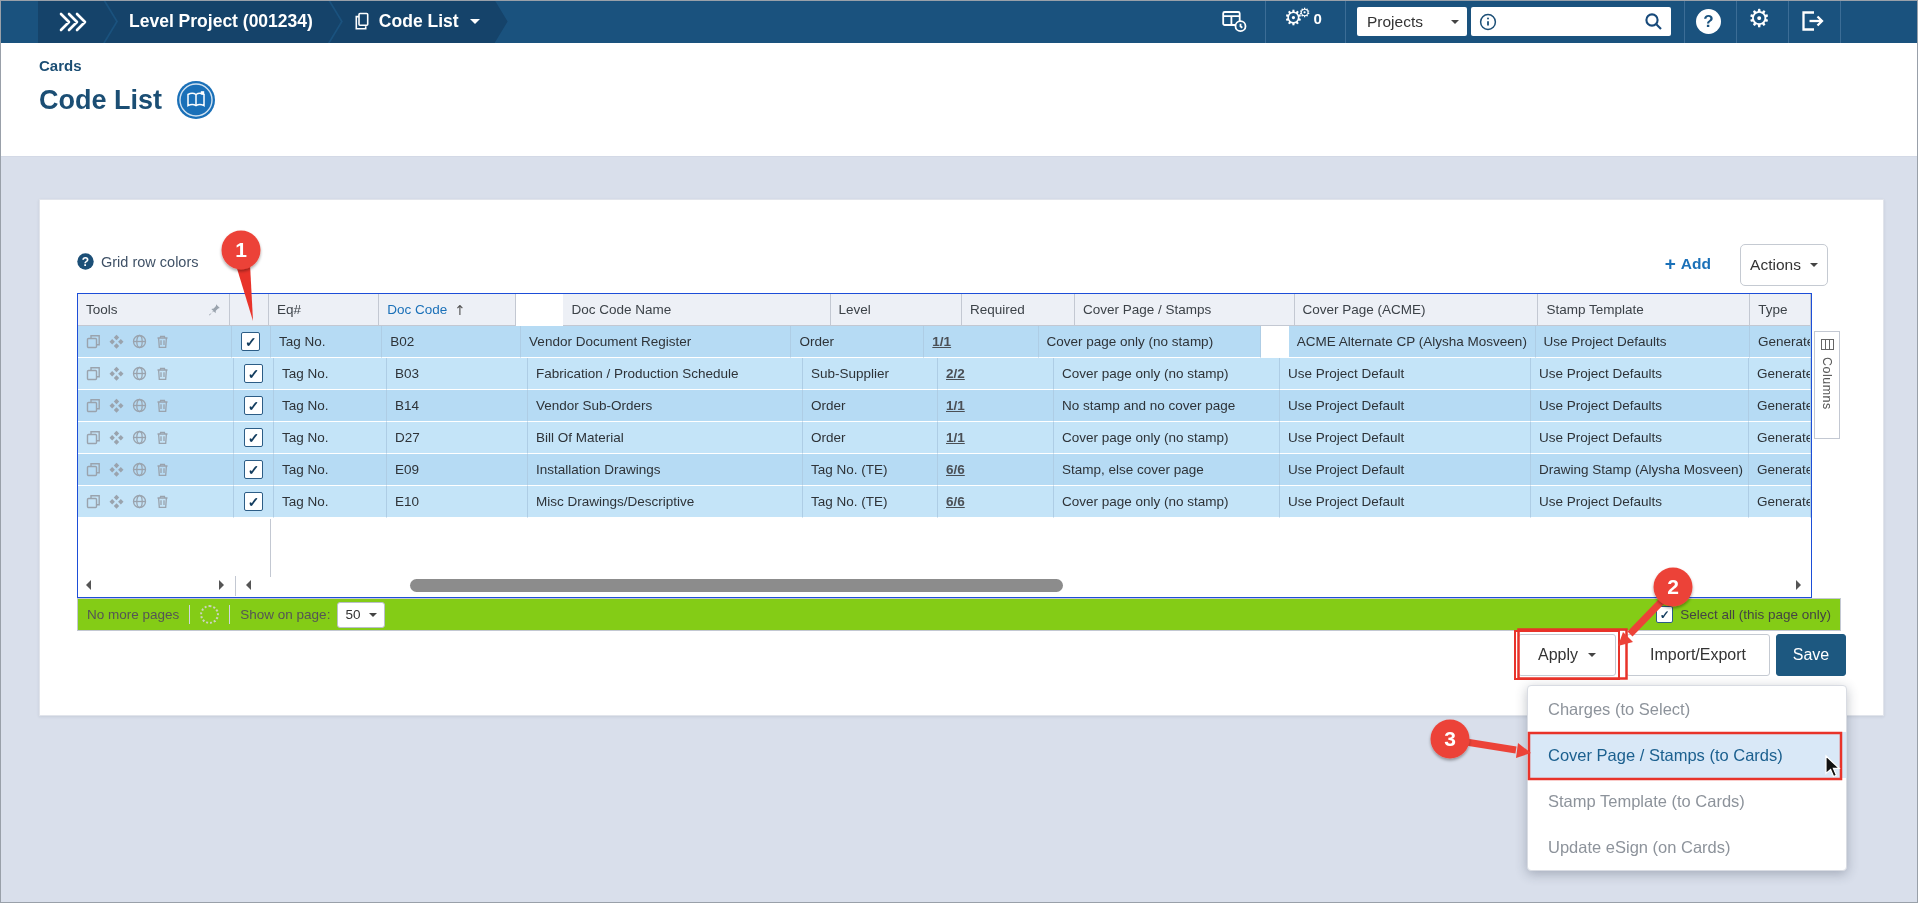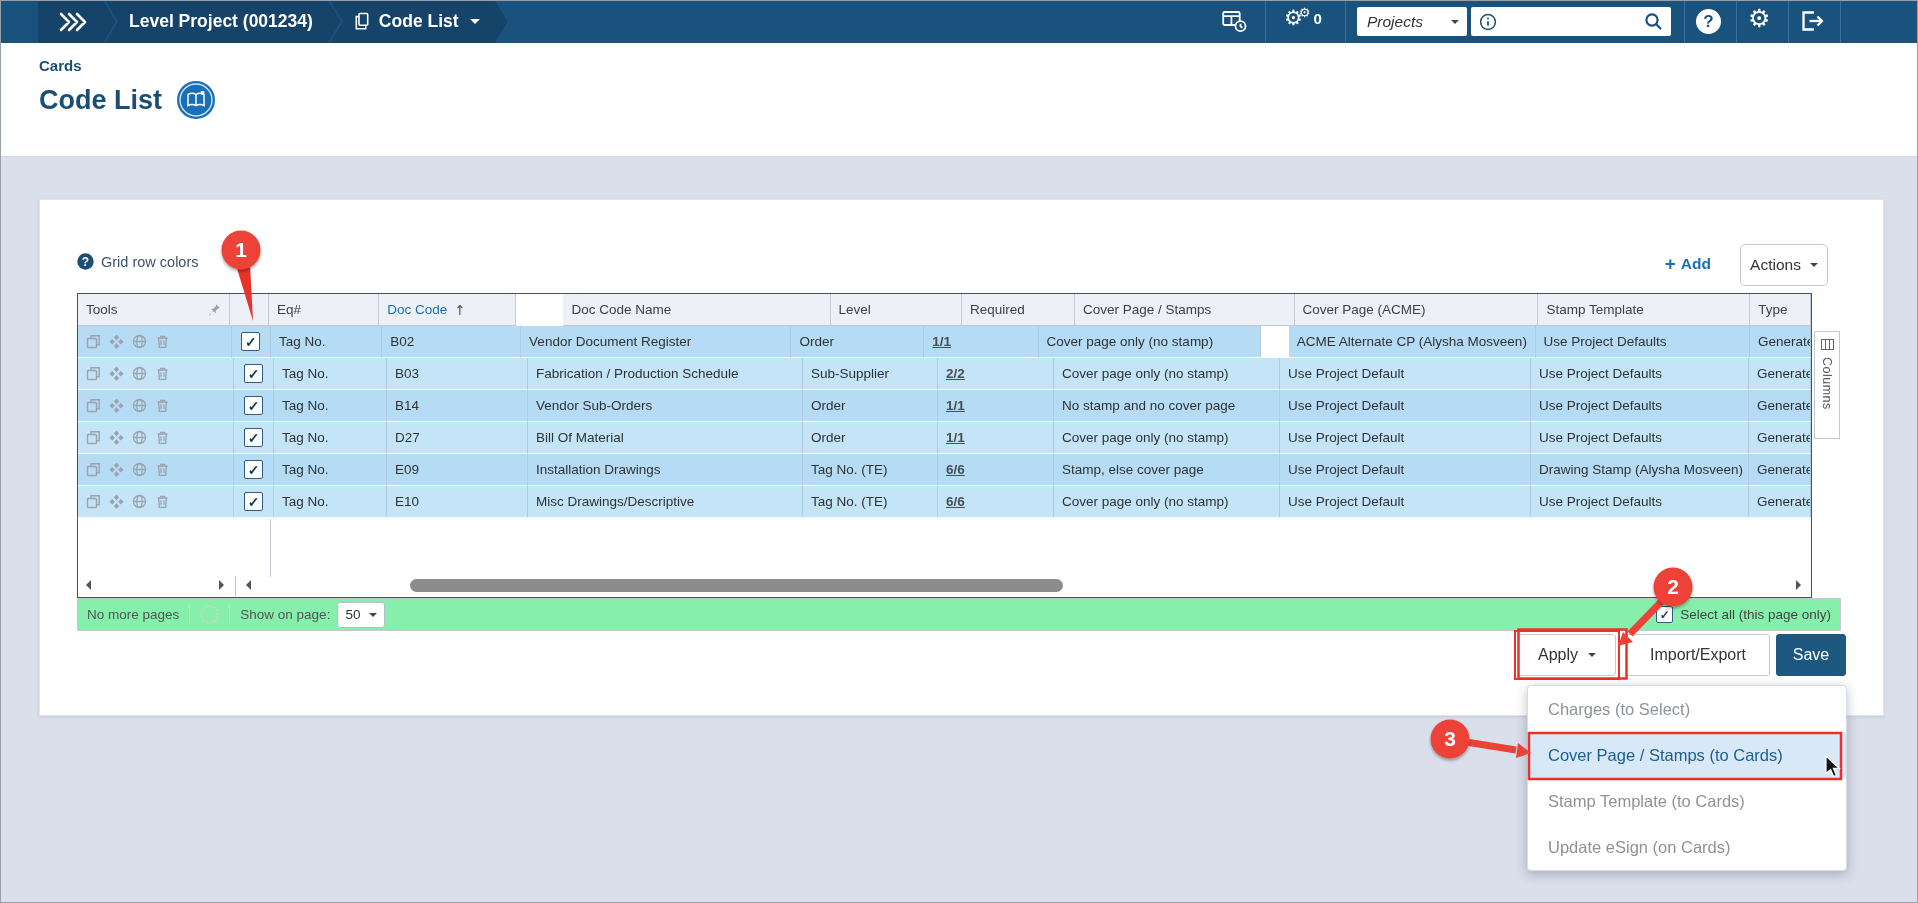--- a/index.html
+++ b/index.html
@@ -15,21 +15,21 @@
        clip-path:polygon(0 0,calc(100% - 13px) 0,100% 50%,calc(100% - 13px) 100%,0 100%,13px 50%);
        padding:0 28px 0 24px;}
   .seg.first{clip-path:polygon(0 0,calc(100% - 13px) 0,100% 50%,calc(100% - 13px) 100%,0 100%);padding-left:20px;}
   .seg+.seg{margin-left:-11px;}
   .caret-w{width:0;height:0;border:5px solid transparent;border-top-color:#fff;margin:5px 0 0 11px;}
   .tdiv{position:absolute;top:0;width:1px;height:43px;background:#3c6d96;}
   .tbicon{position:absolute;display:flex;align-items:center;color:#fff;}
   .gearchar{font-family:"DejaVu Sans",sans-serif;color:#fff;line-height:1;}
   .gears0{position:absolute;left:1284px;top:6px;display:flex;align-items:flex-end;color:#fff;}
   .proj{position:absolute;left:1357px;top:7px;width:110px;height:29px;background:#fff;border-radius:2px;
-        display:flex;align-items:center;padding:0 8px 0 10px;box-sizing:border-box;font-size:15.5px;color:#333;font-style:italic;}
+        display:flex;align-items:center;padding:0 8px 0 10px;box-sizing:border-box;font-size:15.5px;color:#333;}
   .proj .car{margin-left:auto;}
   .car{width:0;height:0;border:4.5px solid transparent;border-top-color:#444;margin-top:4px;}
   .search{position:absolute;left:1471px;top:7px;width:200px;height:29px;background:#fff;border-radius:2px;
           display:flex;align-items:center;padding:0 8px;box-sizing:border-box;gap:6px;}
   .search input{border:none;outline:none;flex:1;font-size:14px;min-width:10px;font-family:"Liberation Sans",sans-serif;}
   .helpdisc{position:absolute;left:1696px;top:9px;width:25px;height:25px;border-radius:50%;background:#fff;
             color:#1a527e;font-weight:bold;font-size:17px;display:flex;align-items:center;justify-content:center;}
 
   
   .band{position:absolute;left:0;top:43px;width:100%;height:114px;background:#fff;border-bottom:1px solid #d3d9e6;
@@ -75,21 +75,21 @@
 
   
   .scrollrow{position:absolute;left:0;bottom:1px;height:20px;width:1733px;}
   .sseg{position:absolute;top:0;height:20px;}
   .sdiv{position:absolute;left:157px;top:0;width:1px;height:20px;background:#c3c8d2;}
   .tri-l{width:0;height:0;border:5.5px solid transparent;border-right-color:#555;position:absolute;top:4px;}
   .tri-r{width:0;height:0;border:5.5px solid transparent;border-left-color:#555;position:absolute;top:4px;}
   .thumb{position:absolute;left:172px;top:3px;width:653px;height:13px;background:#8c8c8c;border-radius:7px;cursor:grab;}
 
   
-  .pfoot{position:absolute;left:37px;top:398px;width:1764px;height:33px;background:#86efac;
+  .pfoot{position:absolute;left:37px;top:398px;width:1764px;height:33px;background:#84cc16;
          border:1px solid #c3c8d2;box-sizing:border-box;display:flex;align-items:center;
          padding:0 9px;font-size:13.5px;color:#555;}
   .fdiv{width:1px;height:19px;background:#d2d6dd;margin:0 10px;}
   .spinner{width:15px;height:15px;border:2px dotted #cdd3c0;border-radius:50%;}
   .pgsel{display:inline-flex;align-items:center;border:1px solid #b9bfc9;border-radius:3px;height:24px;
          padding:0 7px;background:#fff;margin-left:7px;gap:9px;color:#333;cursor:pointer;}
   .selall{margin-left:auto;display:flex;align-items:center;gap:7px;color:#444;}
   .selall .cb{width:17px;height:17px;font-size:12px;}
 
   

